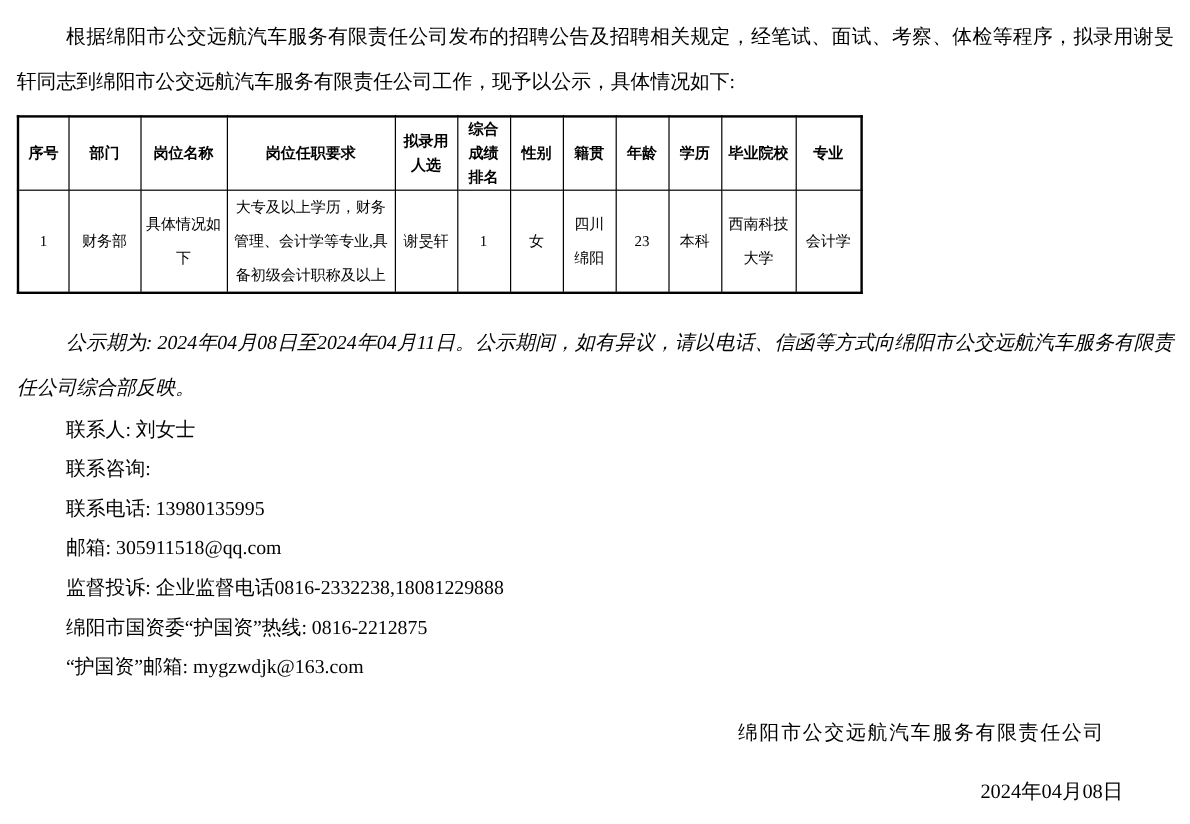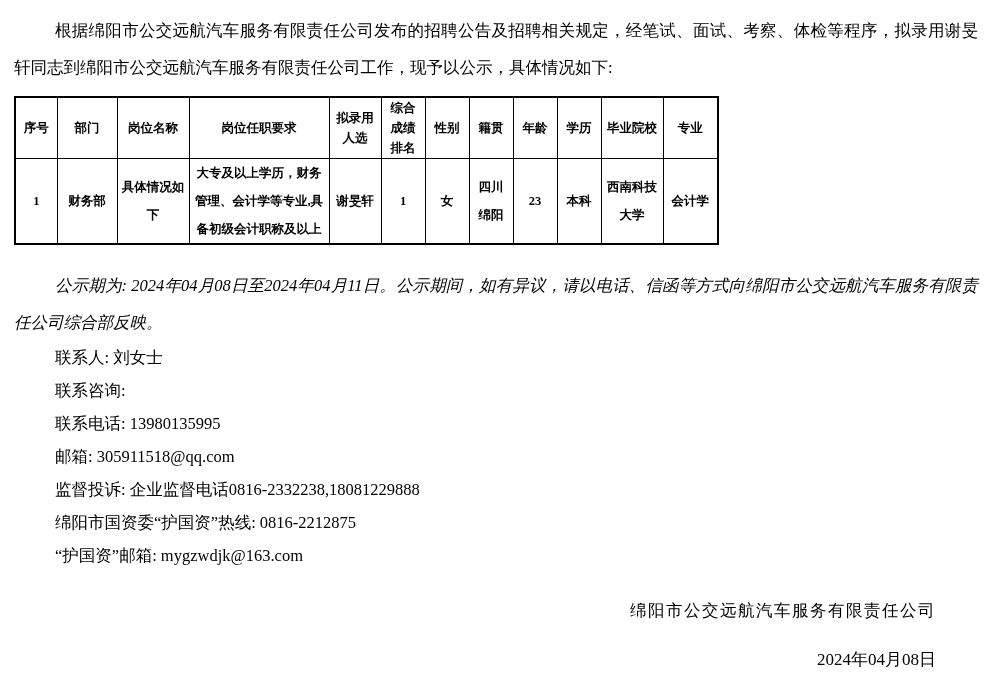--- a/index.html
+++ b/index.html
@@ -20,24 +20,24 @@
     border-collapse: collapse; table-layout: fixed;
     width: 703px; margin: 10px 0 0 0;
     border: 2px solid #000;
   }
   table.recruit th, table.recruit td {
     border: 1px solid #000; text-align: center; vertical-align: middle;
     font-size: 12.5px; padding: 0 4px; word-break: break-all;
     overflow: hidden;
   }
   table.recruit th { font-weight: bold; height: 60px; line-height: 20px; }
-  table.recruit td { font-weight: bold; height: 85px; line-height: 28px; }
+  table.recruit td { font-weight: normal; height: 85px; line-height: 28px; }
   .contact { margin: 0; font-size: 16.5px; line-height: 33px; padding-left: 41px; }
   .sig-block { text-align: right; padding-right: 42px; }
-  .sig  { margin: 22px 0 0 0; font-size: 16.5px; line-height: 33px; letter-spacing: 1.5px; }
+  .sig  { margin: 22px 15px 0 0; font-size: 16.5px; line-height: 33px; letter-spacing: 1.5px; }
   .date { margin: 16px 0 0 0; font-size: 17px; line-height: 33px; }
 </style>
 </head>
 <body>
 
 <div class="page">
 
   <p class="para indent">根据绵阳市公交远航汽车服务有限责任公司发布的招聘公告及招聘相关规定，经笔试、面试、考察、体检等程序，拟录用谢旻轩同志到绵阳市公交远航汽车服务有限责任公司工作，现予以公示，具体情况如下:</p>
 
   <table class="recruit">

